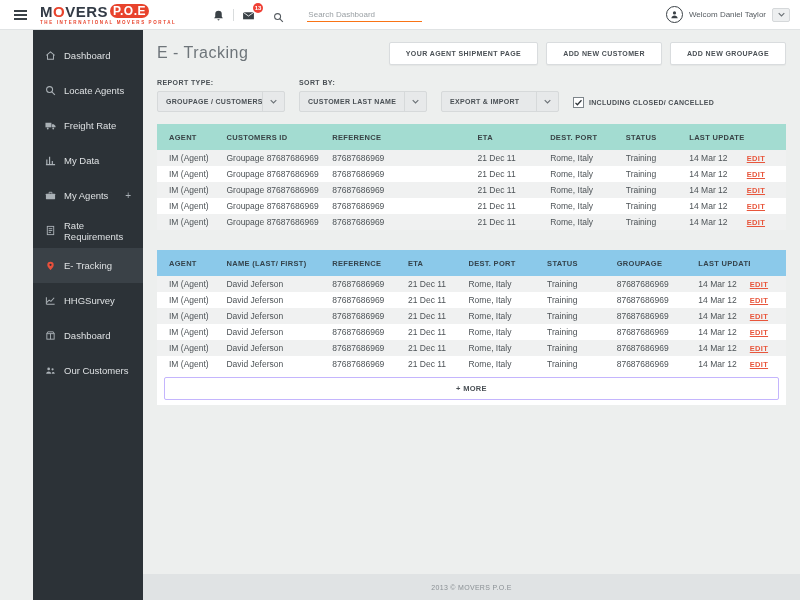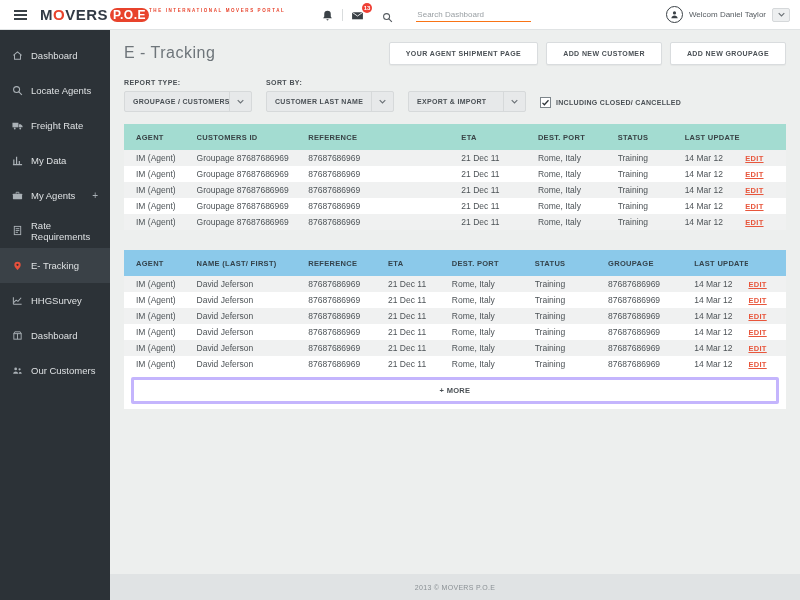--- a/index.html
+++ b/index.html
@@ -3,42 +3,42 @@
 <meta charset="utf-8">
 <style>
   * { margin:0; padding:0; box-sizing:border-box; }
   html,body { width:800px; height:600px; overflow:hidden; }
   body { font-family:"Liberation Sans", sans-serif; background:#edefee; color:#4d5357; }
 
   
   .topbar { height:30px; background:#fff; border-bottom:1px solid #e0e3e4; display:flex; align-items:center; padding:0 10px 0 0; }
   .burger { width:40px; display:flex; flex-direction:column; gap:2px; align-items:center; cursor:pointer; }
   .burger span { display:block; width:13px; height:2px; background:#3a4146; }
-  .logo { display:flex; flex-direction:row; margin-right:28px; line-height:1; }
+  .logo { display:flex; flex-direction:column; margin-right:28px; line-height:1; }
   .logo-row { display:flex; align-items:center; font-weight:bold; font-size:15px; letter-spacing:.5px; color:#333b46; }
   .logo-o { color:#e8432c; }
   .logo-box { background:#e8432c; color:#fff; font-size:12px; padding:1px 3px; margin-left:2px; border-radius:7px; }
   .logo-tag { font-size:4.5px; color:#e8432c; letter-spacing:1.6px; font-weight:bold; margin-top:2px; }
   .top-ic { width:13px; height:13px; color:#3a4146; display:inline-block; }
   .top-ic svg { width:100%; height:100%; }
   .icwrap { position:relative; display:flex; align-items:center; padding:0 8px; cursor:pointer; }
   .vdiv { width:1px; height:12px; background:#d9dcdd; }
   .badge { position:absolute; top:-5px; right:0; background:#ef4136; color:#fff; font-size:6px; font-weight:bold; min-width:10px; height:10px; border-radius:5px; display:flex; align-items:center; justify-content:center; padding:0 2px; }
   .search { display:flex; align-items:center; gap:5px; margin-left:10px; }
   .search input { border:none; border-bottom:1px solid #f97316; width:115px; font-size:8px; padding:2px 1px; color:#666; outline:none; background:transparent; font-family:"Liberation Sans",sans-serif;margin-left:18px; }
   .search input::placeholder { color:#9aa0a4; }
   .top-right { margin-left:auto; display:flex; align-items:center; gap:6px; }
   .avatar { width:17px; height:17px; border-radius:50%; border:1.5px solid #3a4146; color:#3a4146; display:flex; align-items:center; justify-content:center; }
   .avatar svg { width:11px; height:11px; }
   .uname { font-size:8px; color:#555b60; }
   .chev-btn { width:18px; height:14px; background:#edeff0; border:1px solid #d5d8da; border-radius:2px; display:flex; align-items:center; justify-content:center; cursor:pointer; color:#6b7176; }
   .chev-btn svg, .dd-chev svg, .cb svg { width:7px; height:7px; }
 
   
-  .app { display:flex; height:570px; }
+  .app { display:flex; height:570px;padding-left:33px; }
   .sidebar { width:110px; background:#2c3237; padding-top:8px; flex-shrink:0; }
   .side-item { display:flex; align-items:center; gap:8px; height:35px; padding:0 12px; cursor:pointer; color:#dde0e2; font-size:9.5px; }
   .side-item .s-icon { width:11px; height:11px; color:#aab1b6; flex-shrink:0; }
   .side-item .s-icon svg { width:11px; height:11px; display:block; }
   .side-item.active { background:#3a4147; }
   .side-item.active .s-icon { color:#e8503c; }
   .s-plus { margin-left:auto; color:#aab1b6; font-size:10px; }
 
   .main { flex:1; display:flex; flex-direction:column; min-width:0;gap:28px; }
   .content { flex:1; padding:0 14px; }
@@ -67,21 +67,21 @@
   .g2 { display:grid; grid-template-columns: 9.5% 17.5% 12.5% 10% 13% 11.5% 13.5% 8.5% 4%; }
   .thead { height:26px; align-items:center; padding:0 12px; font-size:7.5px; font-weight:bold; letter-spacing:.3px; color:#394346; }
   .thead.teal { background:#a3dcd1; }
   .thead.blue { background:#8bc9ea; color:#34434c; }
   .trow { height:16px; align-items:center; padding:0 12px; background:#fff; font-size:8.5px; color:#4d5357; }
   .trow.alt { background:#f0f1f1; }
   .cell { white-space:nowrap; overflow:hidden; }
   .edit { color:#e8563c; font-weight:bold; font-size:7.5px; text-decoration:underline; cursor:pointer; letter-spacing:.3px; }
 
   .more-panel { background:#fff; padding:5px 7px; margin-top:0; }
-  .more-btn { width:100%; background:#fff; border:3px solid #c4b5fd; border-radius:2px; font-size:7.5px; font-weight:bold; color:#4a5055; padding:6px 0; text-align:center; cursor:pointer; letter-spacing:.3px; font-family:"Liberation Sans",sans-serif; }
+  .more-btn { width:100%; background:#fff; border:1px solid #c4b5fd; border-radius:2px; font-size:7.5px; font-weight:bold; color:#4a5055; padding:6px 0; text-align:center; cursor:pointer; letter-spacing:.3px; font-family:"Liberation Sans",sans-serif; }
 
   .footer { height:26px; background:#e0e3e4; display:flex; align-items:center; justify-content:center; font-size:7px; color:#8a9094; letter-spacing:.3px; flex-shrink:0; }
 </style>
 </head>
 <body>
 
 <div class="topbar">
   <div class="burger">
       <span></span>
       <span></span>

